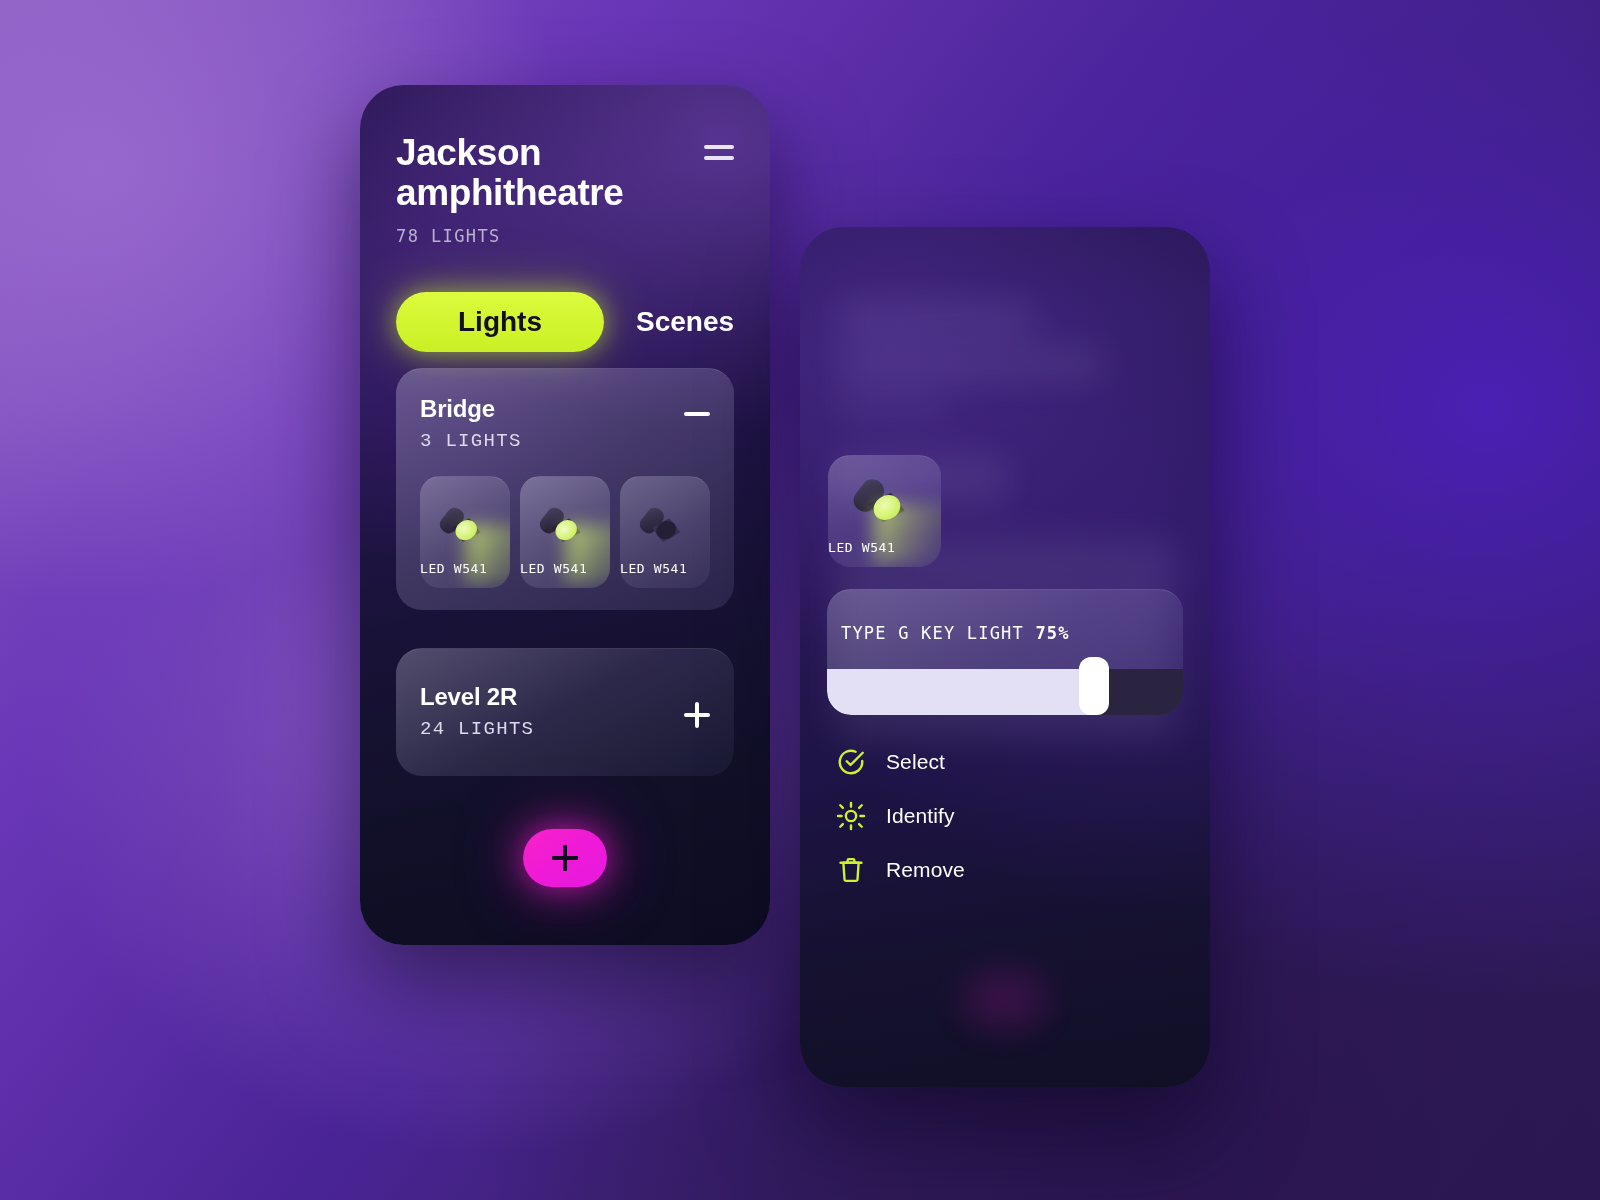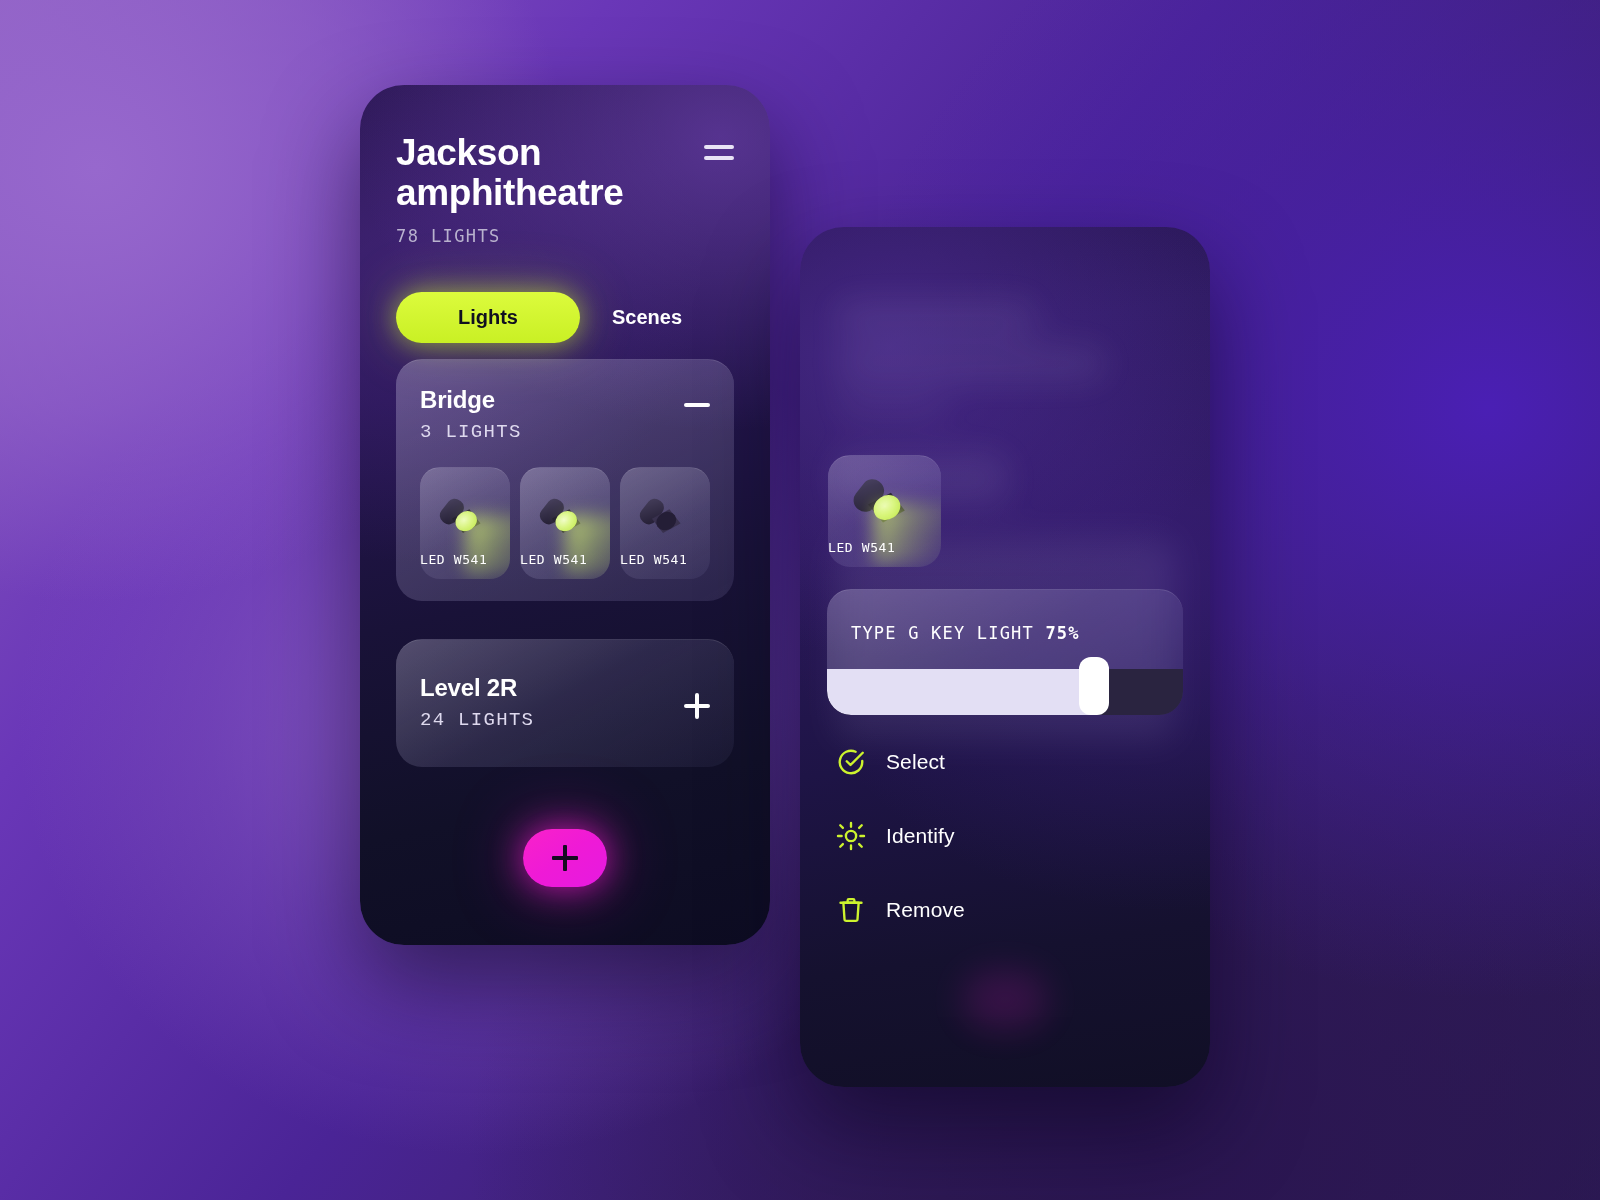--- a/index.html
+++ b/index.html
@@ -107,21 +107,21 @@
   }
 
   
   #tabs {
     margin-top: 46px;
     display: flex;
     align-items: center;
     gap: 30px;
   }
   .tab {
-    font-size: 20px;
+    font-size: 28px;
     font-weight: 700;
     color: #ffffff;
     cursor: pointer;
     padding: 6px 2px;
   }
   .tab.active {
     background: linear-gradient(180deg, #dcfb3d 0%, #c9f024 100%);
     color: #101020;
     border-radius: 30px;
     padding: 14px 62px;
@@ -309,21 +309,21 @@
     top: 362px;
     width: 356px;
     height: 126px;
     border-radius: 24px;
     overflow: hidden;
     background: linear-gradient(150deg, rgba(226,220,248,0.27) 0%, rgba(168,160,215,0.20) 50%, rgba(120,112,180,0.14) 100%);
     border-top: 1px solid rgba(255,255,255,0.13);
   }
   #slider-label {
     position: absolute;
-    left: 24px;
+    left: 14px;
     top: 33px;
     font-family: "DejaVu Sans Mono", monospace;
     font-size: 17px;
     letter-spacing: 1.2px;
     color: #ffffff;
     white-space: nowrap;
   }
   #slider-label b { font-weight: 700; }
 
   #slider-track {
@@ -354,21 +354,21 @@
     cursor: grab;
   }
 
   
   #action-list {
     position: absolute;
     left: 36px;
     top: 520px;
     display: flex;
     flex-direction: column;
-    gap: 44px;
+    gap: 24px;
   }
   .action-item {
     display: flex;
     align-items: center;
     gap: 20px;
     cursor: pointer;
   }
   .action-item .ic { width: 30px; height: 30px; flex: none; }
   .action-item .lbl { font-size: 21px; color: #ffffff; letter-spacing: 0.1px; }
 </style>

